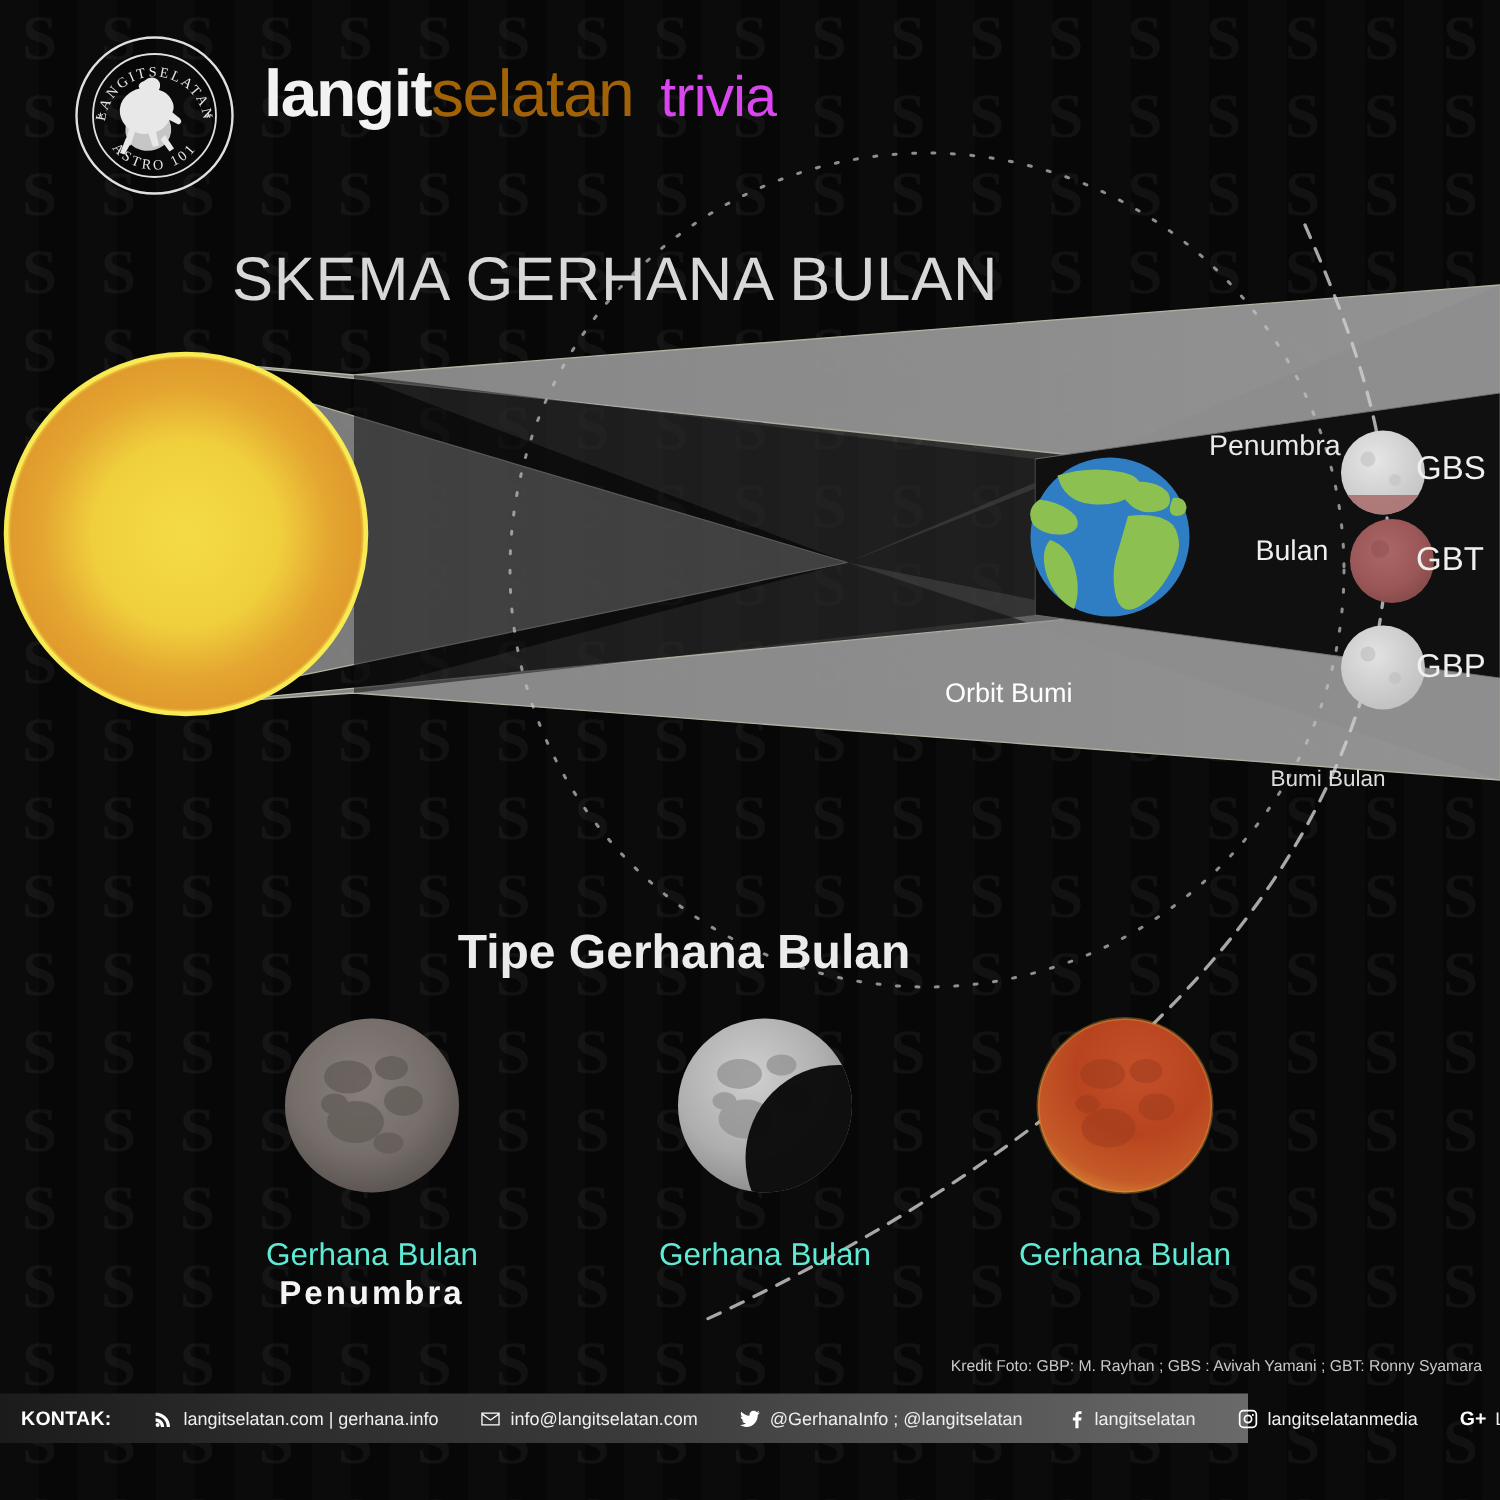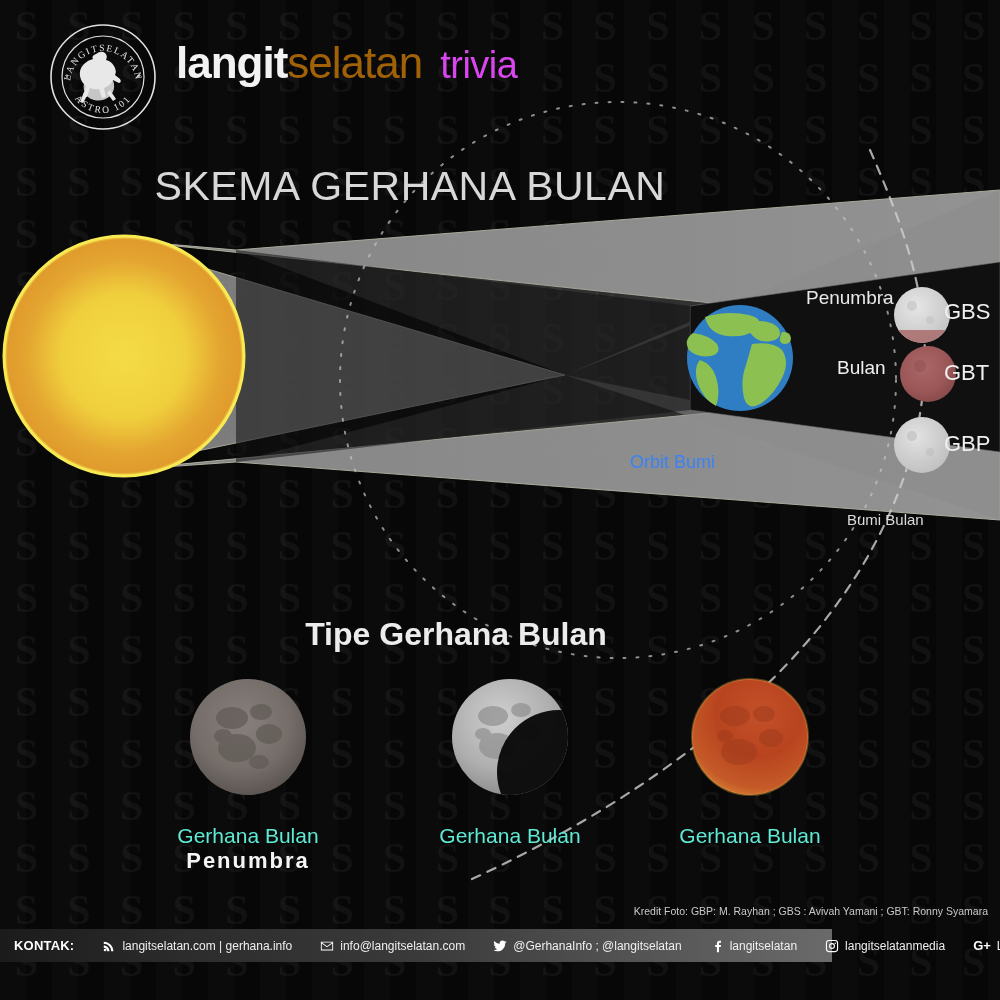--- a/index.html
+++ b/index.html
@@ -44,21 +44,21 @@
   #scheme-title {
     position:absolute; left:0; top:163px; width:820px; text-align:center;
     font-size:41px; font-weight:300; color:#d8d8d8; letter-spacing:0.5px; z-index:14;
   }
   .diagram-label { position:absolute; color:#efefef; z-index:16; white-space:nowrap; }
   #label-penumbra { left:806px; top:287px; font-size:19px; color:#e8e8e8; }
   #label-umbra    { left:837px; top:357px; font-size:19px; color:#efefef; }
   #label-gbs { left:944px; top:299px; font-size:22px; }
   #label-gbt { left:944px; top:360px; font-size:22px; }
   #label-gbp { left:944px; top:431px; font-size:22px; }
-  #label-orbit-bumi  { left:630px; top:452px; font-size:18px; color:#3b82f6; }
+  #label-orbit-bumi  { left:630px; top:452px; font-size:18px; color:#ffffff; }
   #label-orbit-bulan { left:847px; top:511px; font-size:15px; color:#dcdcdc; }
   
   #types-title {
     position:absolute; left:0; top:616px; width:912px; text-align:center;
     font-size:32px; font-weight:600; color:#ececec; z-index:16;
   }
   .moon-card { position:absolute; width:260px; text-align:center; z-index:16; }
   #card-penumbra { left:118px; top:676px; }
   #card-sebagian { left:380px; top:676px; }
   #card-total    { left:620px; top:676px; }

